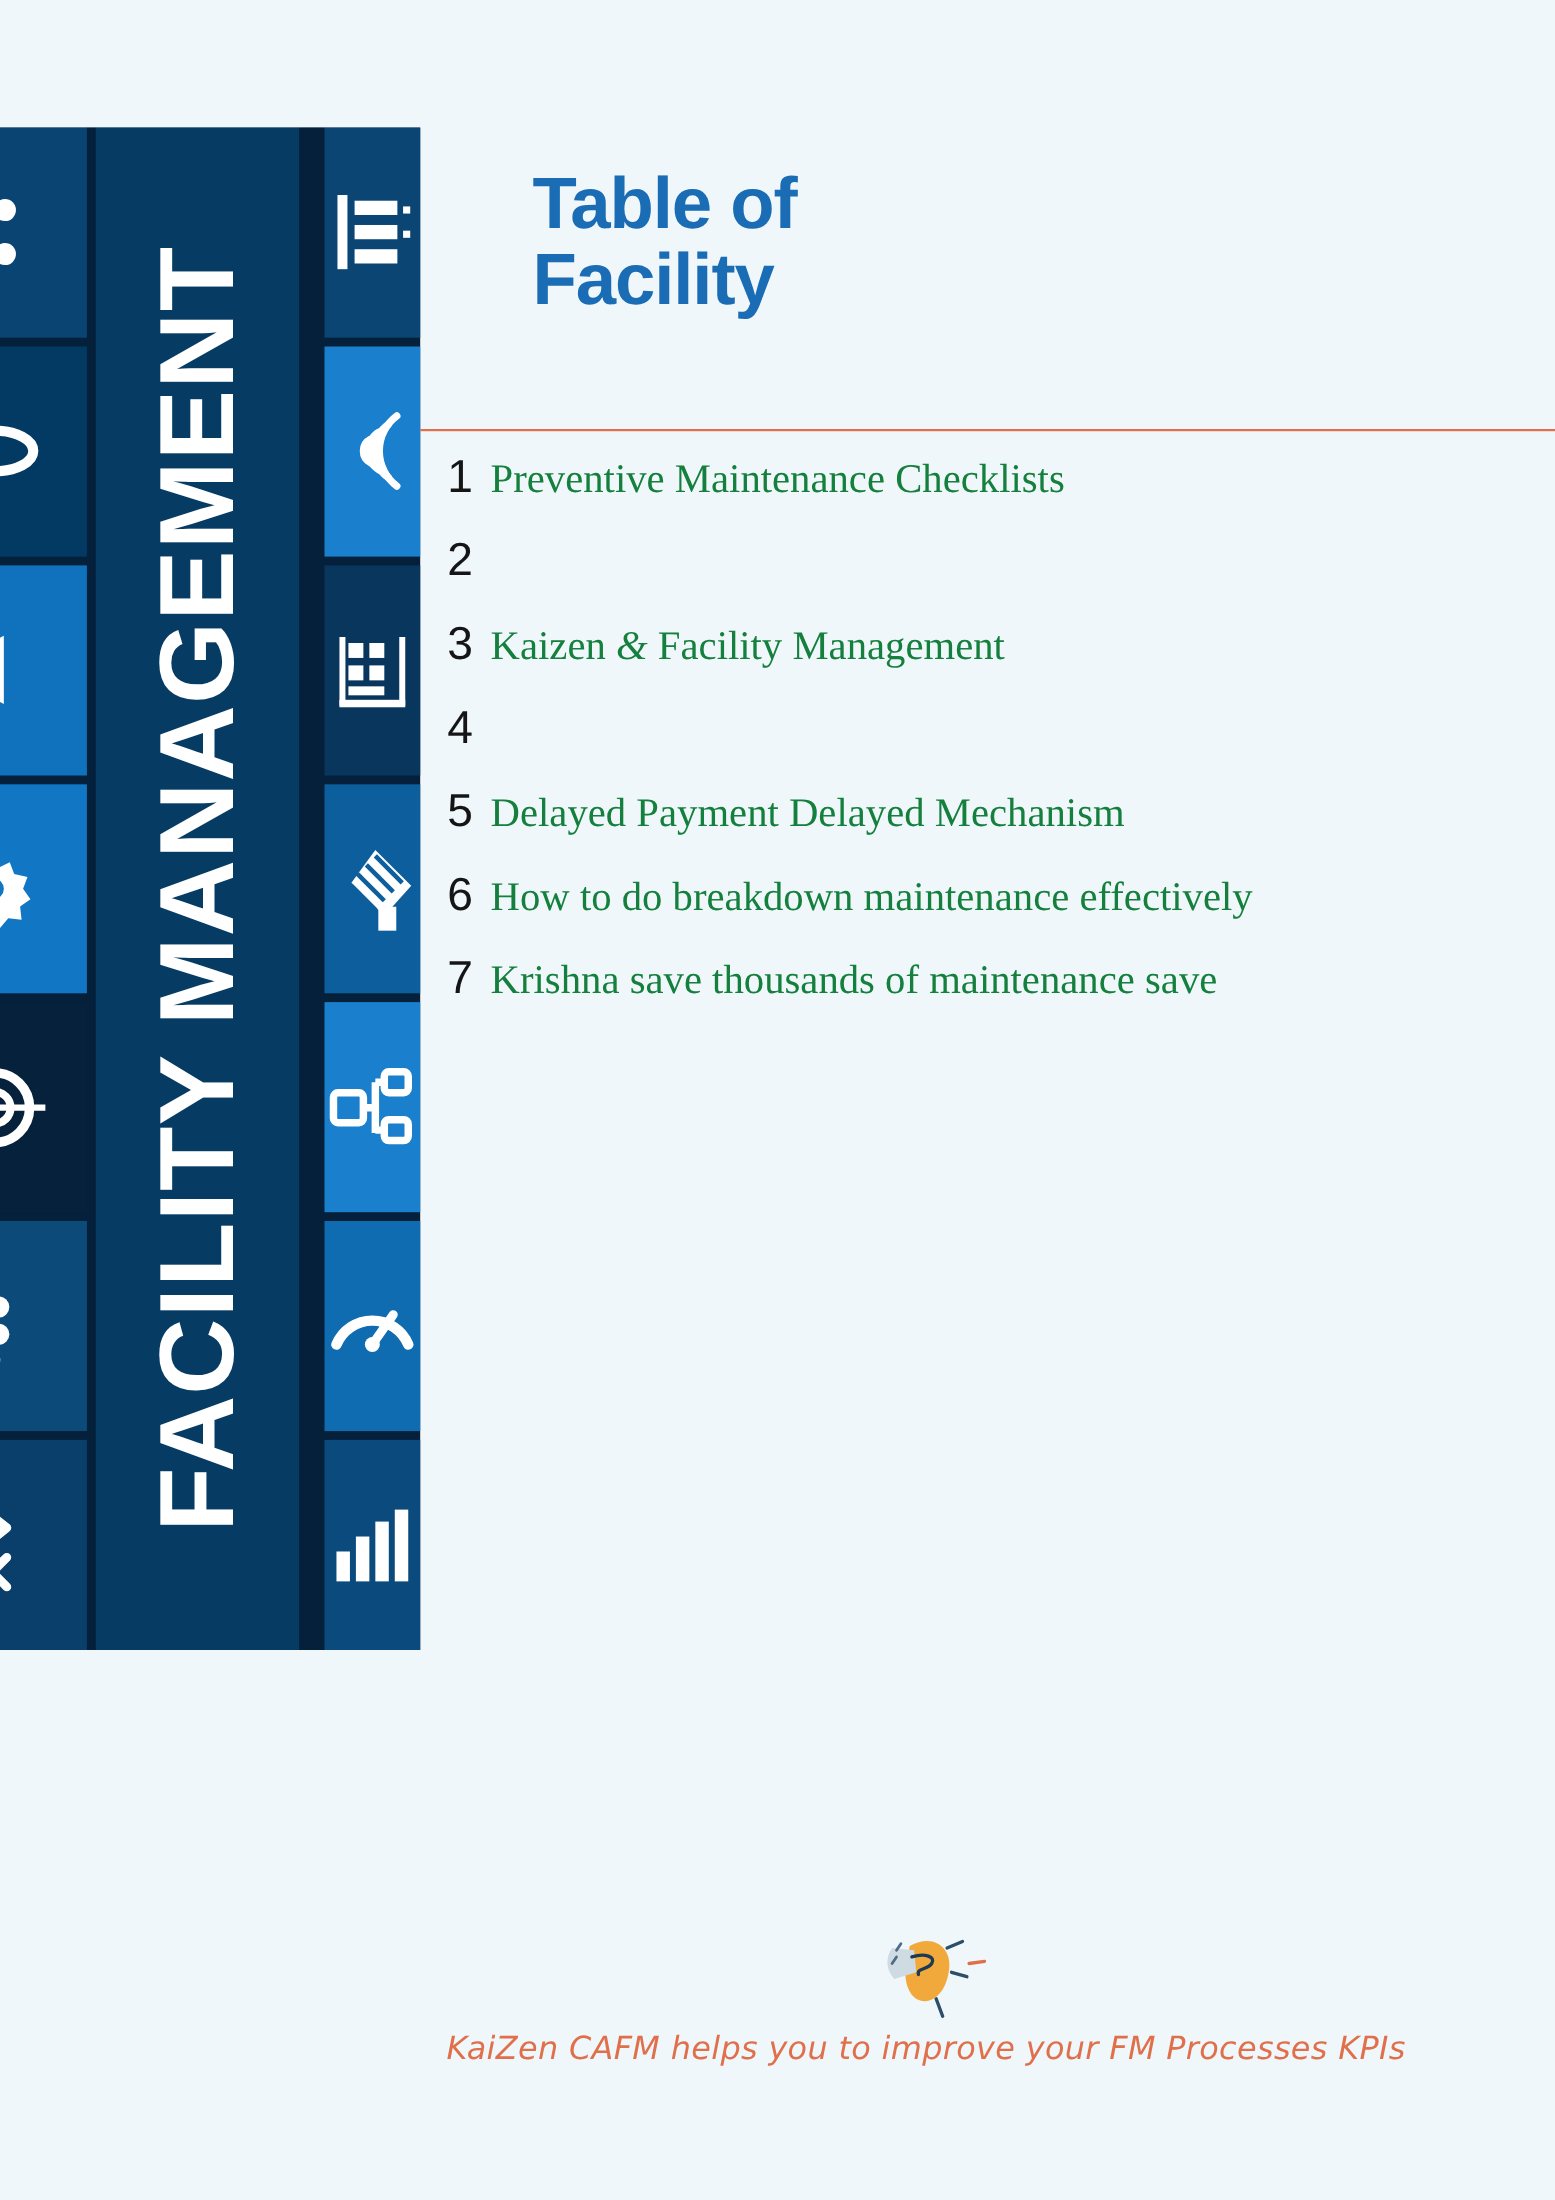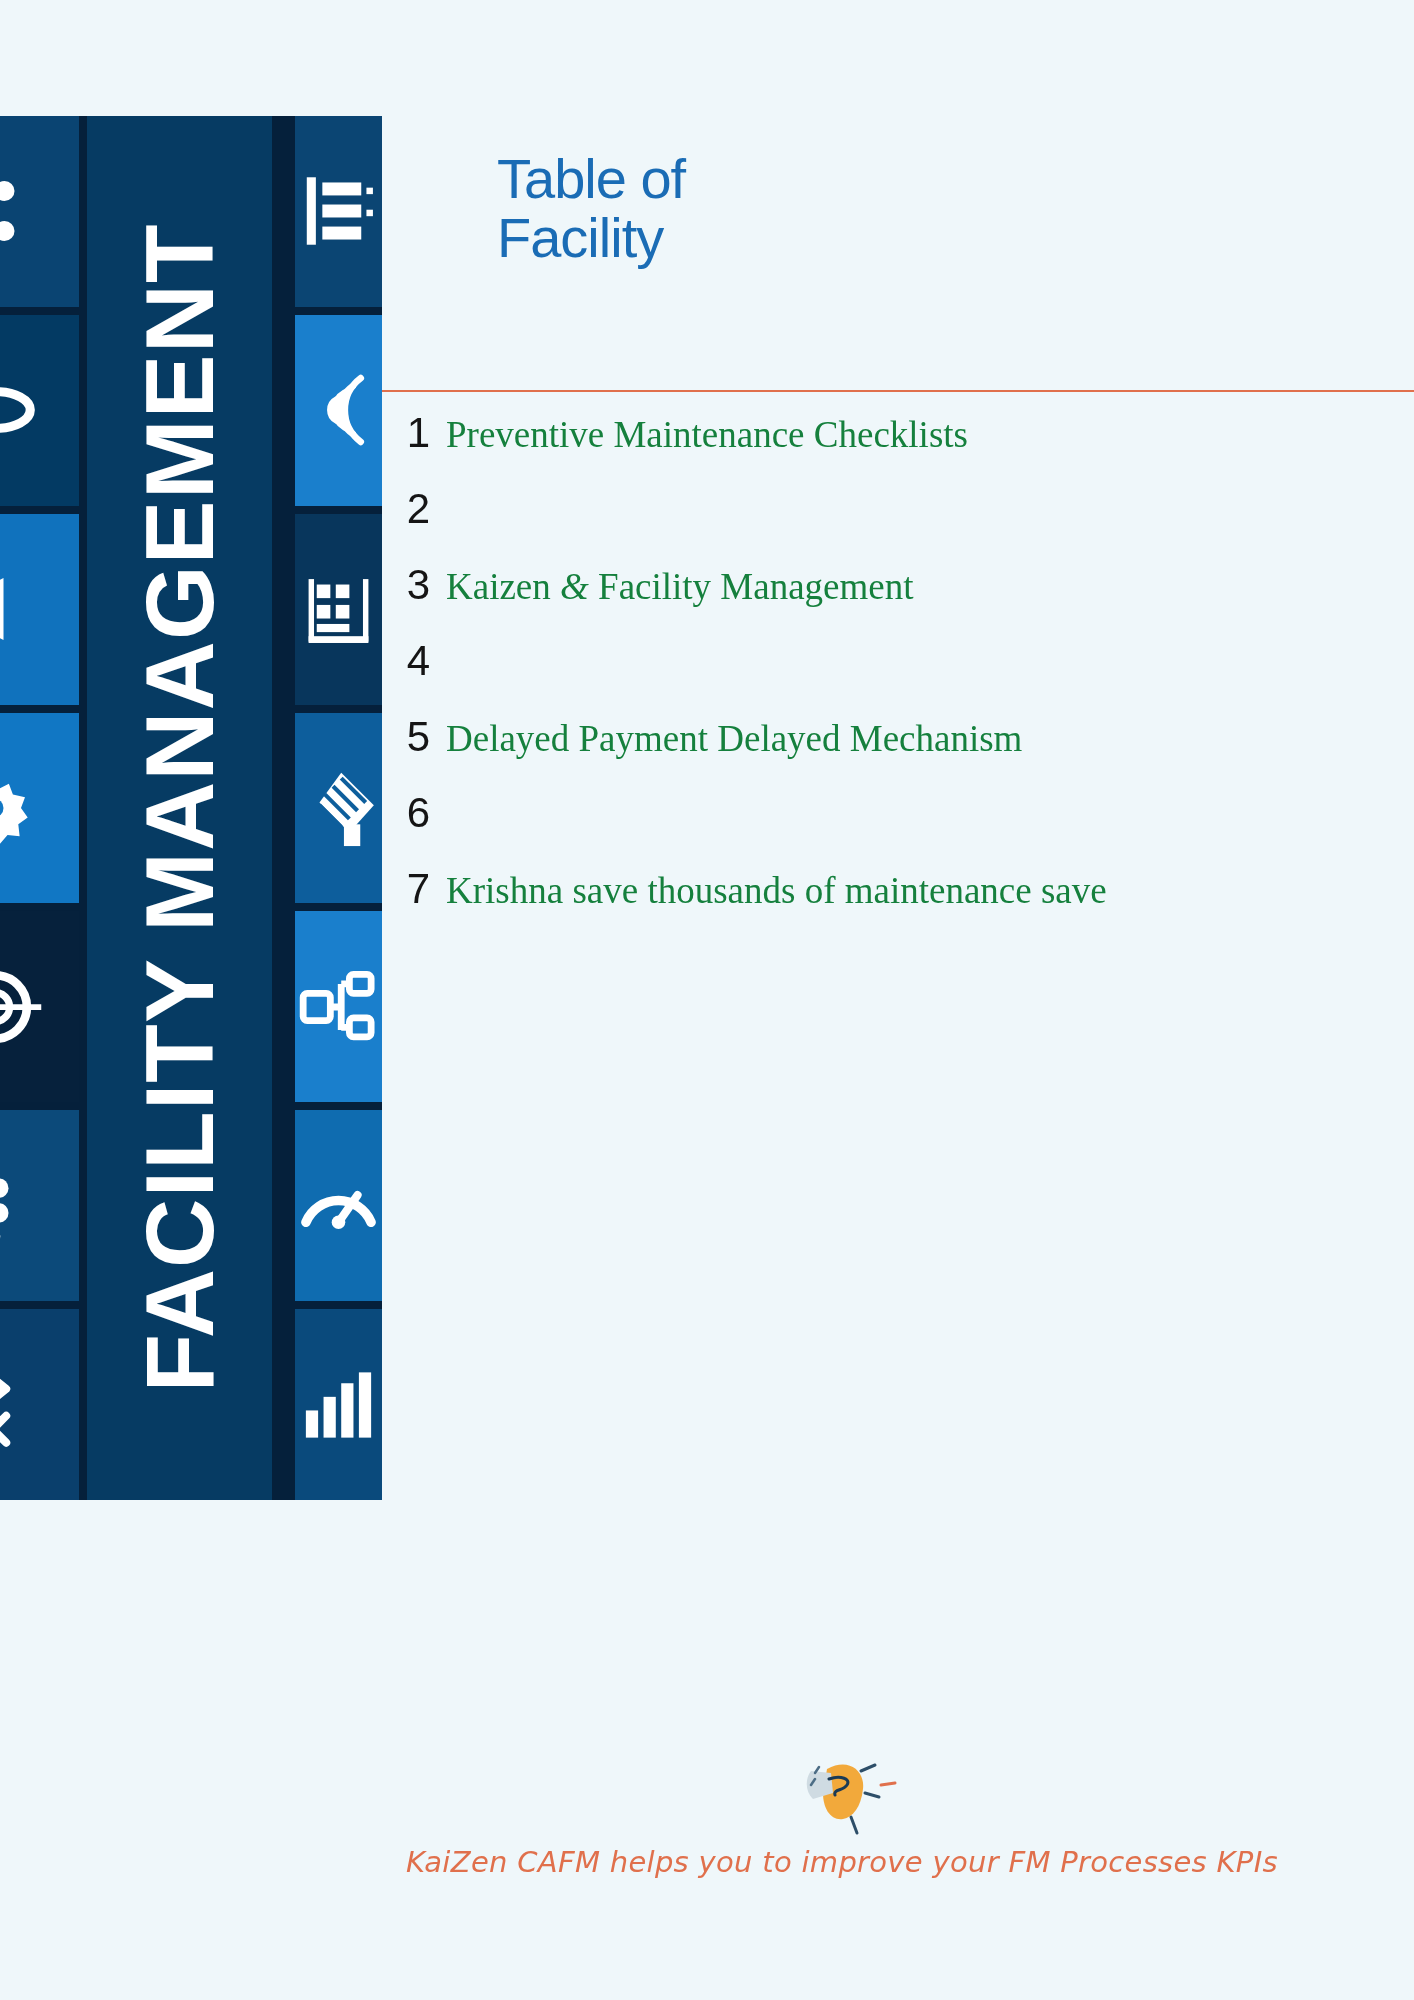--- a/index.html
+++ b/index.html
@@ -74,26 +74,26 @@
   }
 
   
   #content{
     position:absolute;
     left:382px;top:0;
     width:1032px;height:2000px;
   }
   #toc-title{
     position:absolute;
-    left:115px;top:150px;
+    left:102px;top:150px;
     width:500px;
     color:#1a6cb5;
     font-family:"Liberation Sans",sans-serif;
-    font-weight:normal;
-    font-size:56px;
+    font-weight:bold;
+    font-size:66px;
     line-height:1.05;
     letter-spacing:-1px;
   }
   #divider{
     position:absolute;
     left:0px;top:390px;
     width:1032px;height:2px;
     background:#e0704c;
   }
 
@@ -323,20 +323,21 @@
         </div>
         <div class="toc-row">
           <div class="toc-num">4</div>
         </div>
         <div class="toc-row">
           <div class="toc-num">5</div>
           <div class="toc-label">Delayed Payment Delayed Mechanism</div>
         </div>
         <div class="toc-row">
           <div class="toc-num">6</div>
+          <div class="toc-label">How to do breakdown maintenance effectively</div>
         </div>
         <div class="toc-row">
           <div class="toc-num">7</div>
           <div class="toc-label">Krishna save thousands of maintenance save</div>
         </div>
       </div>
 
     <div id="tagline-wrap">
       <div id="bulb-icon">
         <svg width="112" height="100" viewBox="0 0 112 100">

